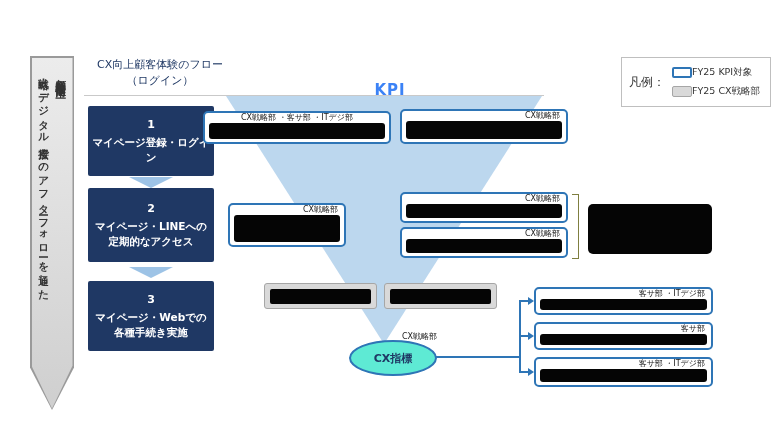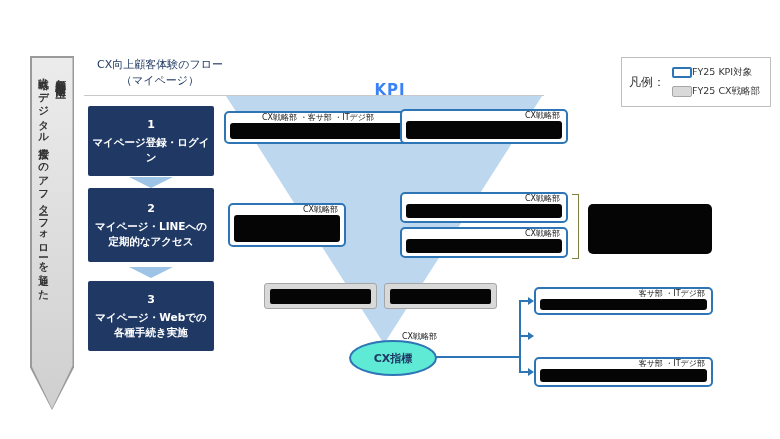--- a/index.html
+++ b/index.html
@@ -53,21 +53,21 @@
   .chev-1 { top:177px; } .chev-2 { top:267px; }
 
   
   .kpi-box { position:absolute; background:#ffffff; border:2px solid #2E75B6; border-radius:5px;
     display:flex; flex-direction:column; z-index:3; }
   .dept { font-size:8px; color:#1a1a1a; line-height:10px; padding:0 6px; white-space:nowrap; flex:0 0 auto; }
   .dept-center { text-align:center; }
   .dept-right { text-align:right; }
   .bar { flex:1 1 auto; background:#050505; border-radius:3px; margin:0 4px 3px; }
 
-  .kpi-r1-left  { left:203px; top:111px; width:188px; height:33px;margin-left:21px; }
+  .kpi-r1-left  { left:203px; top:111px; width:188px; height:33px; }
   .kpi-r1-right { left:400px; top:109px; width:168px; height:35px; }
   .kpi-r2-left  { left:228px; top:203px; width:118px; height:44px; }
   .kpi-r2-top   { left:400px; top:192px; width:168px; height:31px; }
   .kpi-r2-bot   { left:400px; top:227px; width:168px; height:31px; }
 
   
   .bracket { position:absolute; left:572px; top:194px; width:7px; height:65px;
     border-top:1.5px solid #7f7f40; border-right:1.5px solid #7f7f40;
     border-bottom:1.5px solid #7f7f40; z-index:3; }
   .note-black { position:absolute; left:588px; top:204px; width:124px; height:50px;
@@ -103,21 +103,21 @@
   .out-3 { left:534px; top:357px; width:179px; height:30px; }
 </style>
 </head>
 <body>
 
 <div class="canvas">
 
   <div class="header-rule"></div>
   <div class="flow-title">
     <div>CX向上顧客体験のフロー</div>
-    <div>（マイページ）</div>
+    <div>（ログイン）</div>
   </div>
   <div class="kpi-title">KPI</div>
 
   <div class="legend">
     <div class="legend-label">凡例：</div>
     <div class="legend-items">
       <div class="legend-item">
         <span class="swatch swatch-target"></span>
         <span>FY25 KPI対象</span>
       </div>
@@ -196,18 +196,22 @@
   <div class="conn conn-s2"></div>
   <div class="conn conn-s3"></div>
   <div class="arrowhead ah-1"></div>
   <div class="arrowhead ah-2"></div>
   <div class="arrowhead ah-3"></div>
 
   <div class="kpi-box out-1">
     <div class="dept dept-right">客サ部 ・ITデジ部</div>
     <div class="bar"></div>
   </div>
+  <div class="kpi-box out-2">
+    <div class="dept dept-right">客サ部</div>
+    <div class="bar"></div>
+  </div>
   <div class="kpi-box out-3">
     <div class="dept dept-right">客サ部 ・ITデジ部</div>
     <div class="bar"></div>
   </div>
 
 </div>
 
 </body></html>

